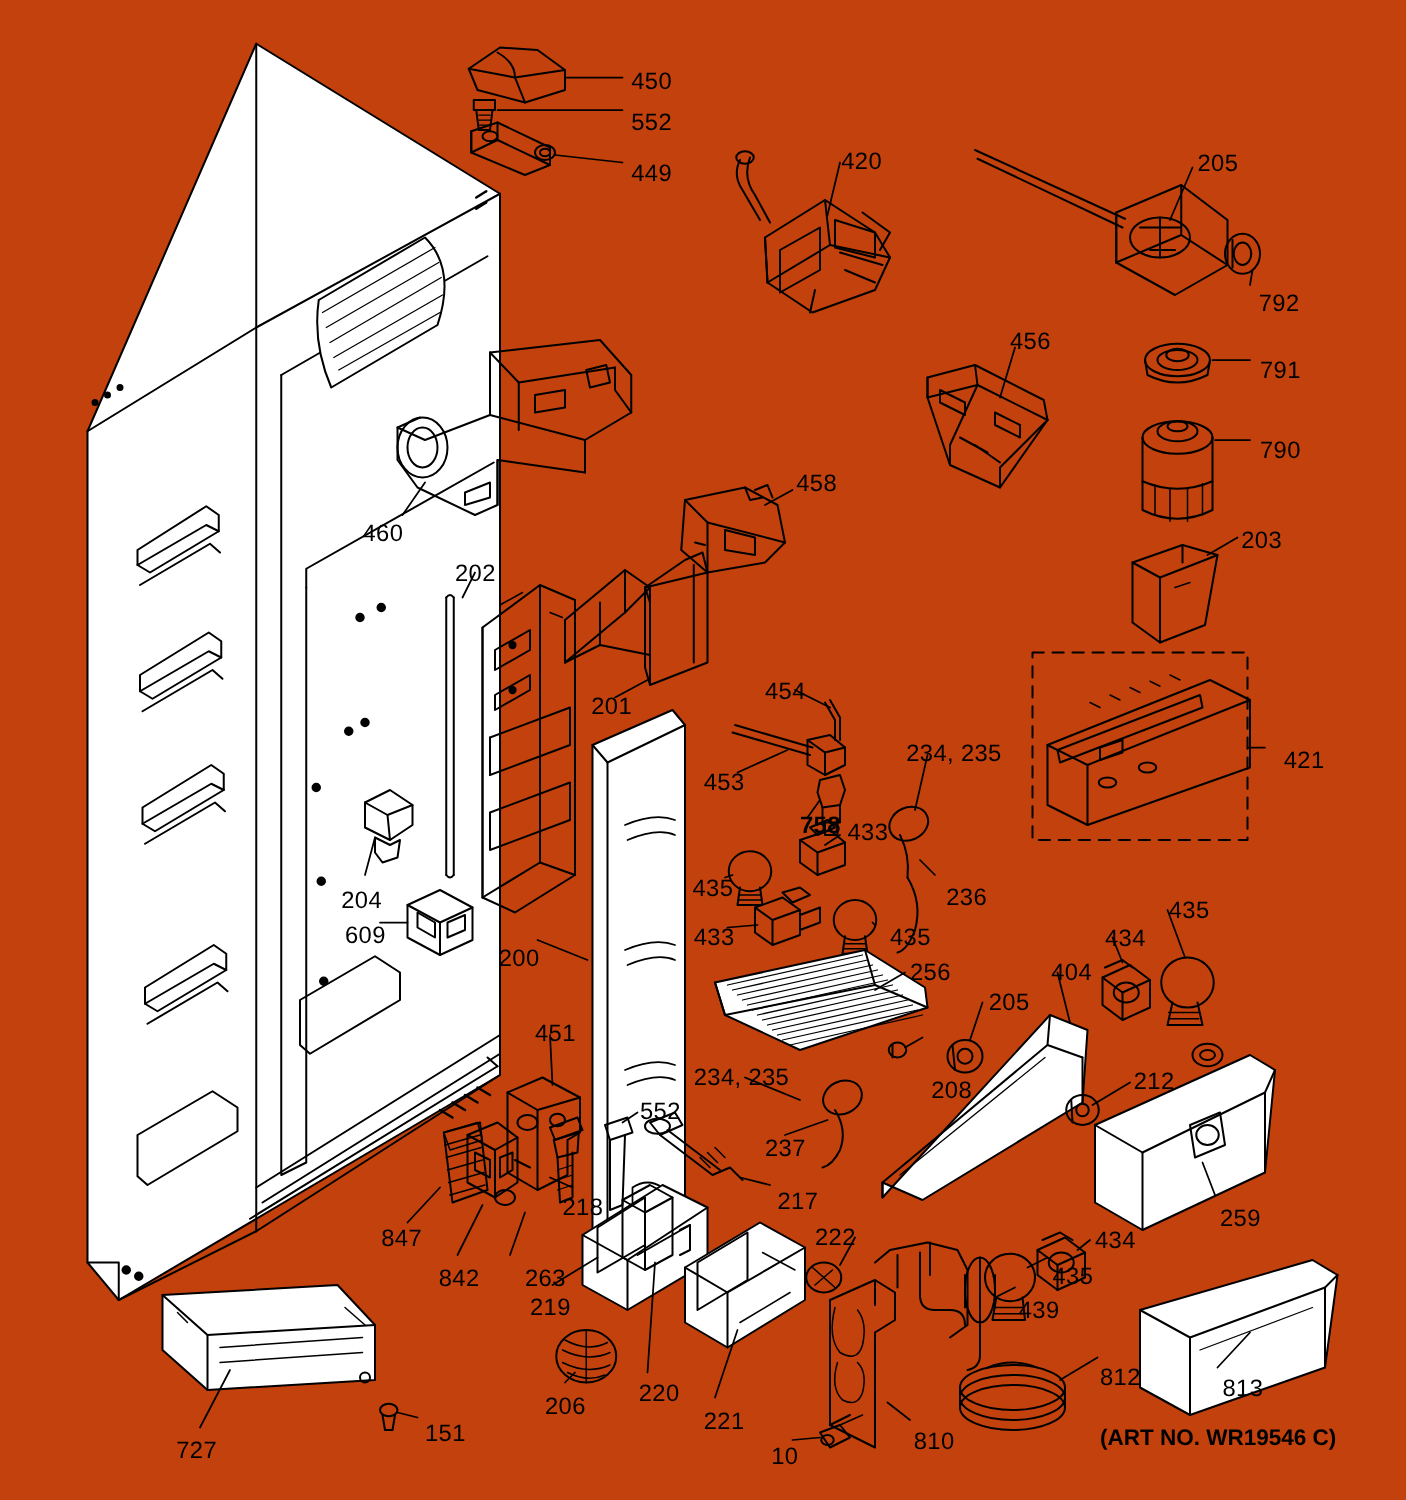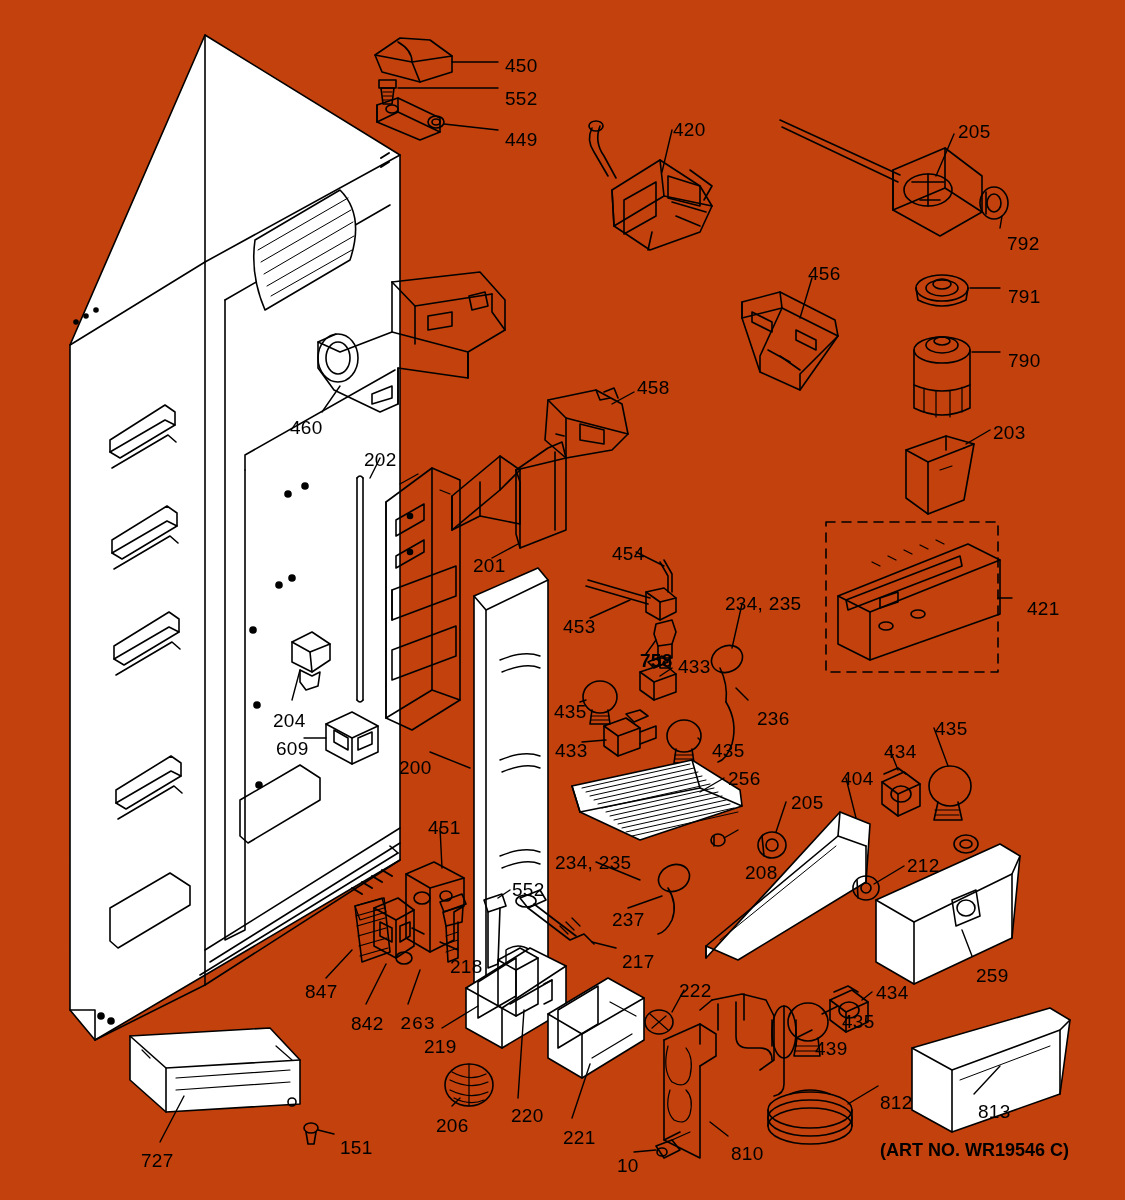--- a/index.html
+++ b/index.html
@@ -689,23 +689,23 @@
       <div class="callout" style="left: 428px; top: 817px;">451</div>
       <div class="callout" style="left: 907px; top: 855px;">212</div>
       <div class="callout" style="left: 555px; top: 852px;">234, 235</div>
       <div class="callout" style="left: 512px; top: 879px;">552</div>
       <div class="callout" style="left: 612px; top: 909px;">237</div>
       <div class="callout" style="left: 976px; top: 965px;">259</div>
       <div class="callout" style="left: 622px; top: 951px;">217</div>
       <div class="callout" style="left: 450px; top: 956px;">218</div>
       <div class="callout" style="left: 305px; top: 981px;">847</div>
       <div class="callout" style="left: 351px; top: 1013px;">842</div>
-      <div class="callout" style="left: 400px; top: 1013px; font-family: Liberation Mono, monospace;">263</div>
+      <div class="callout" style="left: 420px; top: 1013px;">263</div>
       <div class="callout" style="left: 424px; top: 1036px;">219</div>
-      <div class="callout" style="left: 679px; top: 980px;">222</div>
+      <div class="callout" style="left: 652px; top: 980px;">222</div>
       <div class="callout" style="left: 876px; top: 982px;">434</div>
       <div class="callout" style="left: 842px; top: 1011px;">435</div>
       <div class="callout" style="left: 815px; top: 1038px;">439</div>
       <div class="callout" style="left: 880px; top: 1092px;">812</div>
       <div class="callout" style="left: 978px; top: 1101px;">813</div>
       <div class="callout" style="left: 511px; top: 1105px;">220</div>
       <div class="callout" style="left: 563px; top: 1127px;">221</div>
       <div class="callout" style="left: 436px; top: 1115px;">206</div>
       <div class="callout" style="left: 731px; top: 1143px;">810</div>
       <div class="callout" style="left: 617px; top: 1155px;">10</div>

